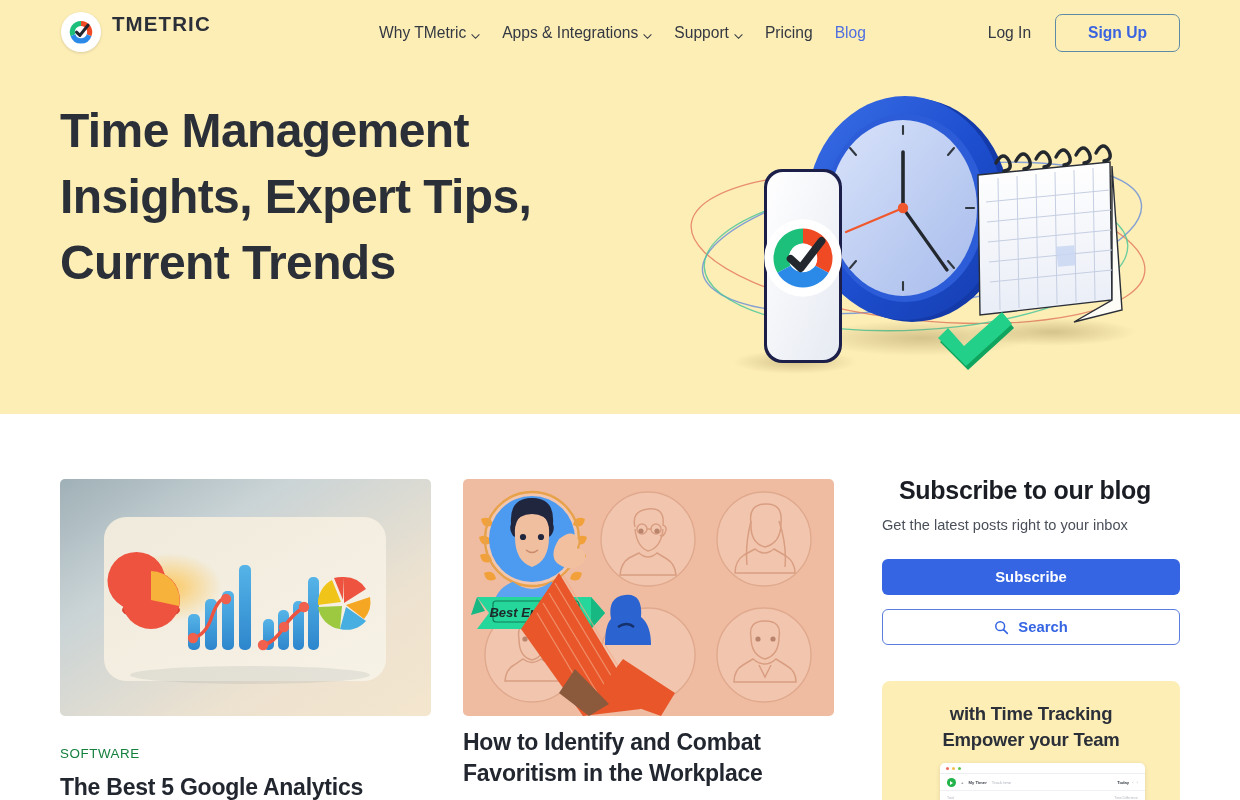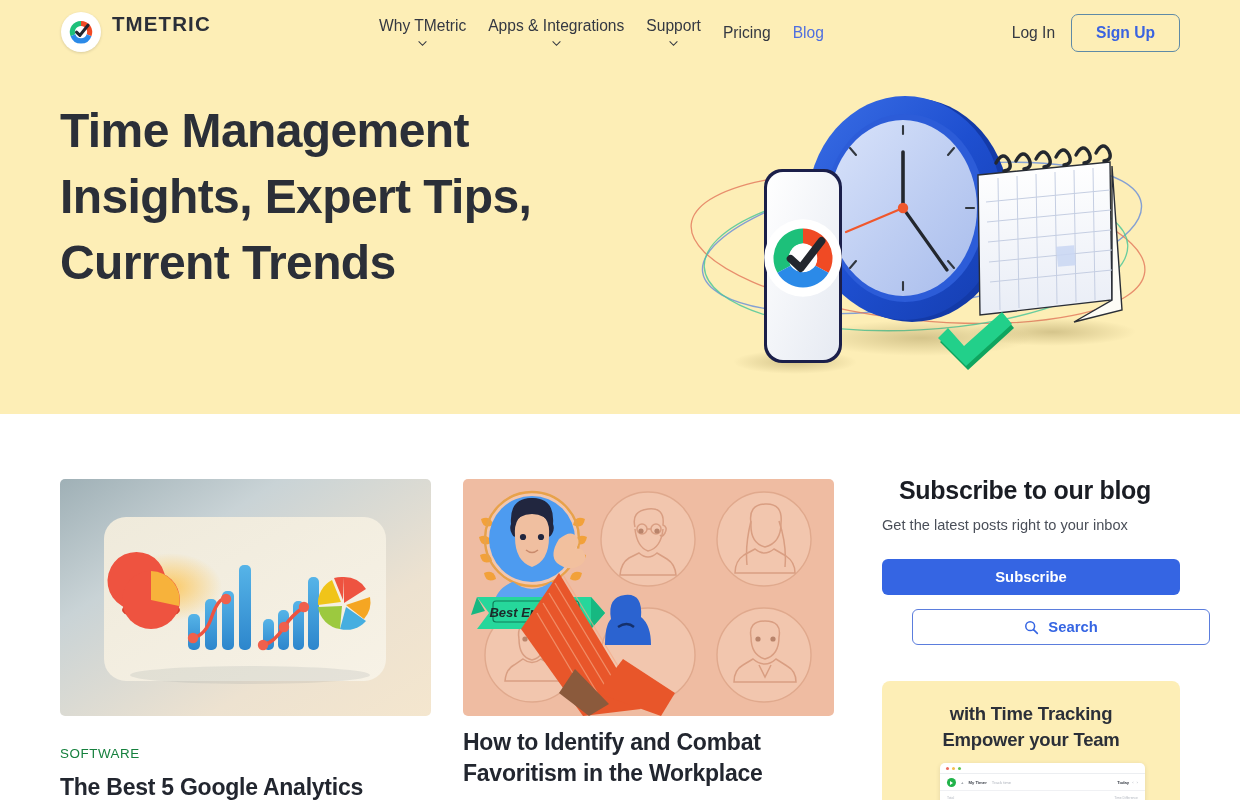--- a/index.html
+++ b/index.html
@@ -41,39 +41,39 @@
   .logo-text {
     font-size: 20.5px; font-weight: bold; letter-spacing: 1.1px;
     color: #2b2f38;
   }
   .nav {
     position: absolute; left: 379px; top: 0; height: 65px;
     display: flex; align-items: center; gap: 22px;
   }
   .nav a {
     font-size: 15.6px; color: #343842; text-decoration: none;
-    display: inline-flex; align-items: center; gap: 5px;
+    display: inline-flex; align-items: flex-end; gap: 5px;
     white-space: nowrap;
-    flex-direction: column;
   }
   .nav a.active { color: #4f6fe0; }
   .caret { display: inline-block; width: 9px; height: 9px; position: relative; top: -1px; }
   .caret svg { display: block; }
   .auth {
     position: absolute; right: 60px; top: 0; height: 65px;
     display: flex; align-items: center; gap: 16px;
   }
   .login-link {
     font-size: 15.6px; color: #343842; text-decoration: none; font-weight: 500;
   }
   .signup-btn {
     font-size: 15.6px; font-weight: 600; color: #3a63e0;
     border: 1.4px solid #5f8aa6; border-radius: 7px;
-    padding: 9px 24px; background: transparent; cursor: pointer;
+    padding: 9px 32px; background: transparent; cursor: pointer;
     font-family: "Liberation Sans", sans-serif;
+    margin-left: 8px;
   }
 
   
   .hero-title {
     position: absolute; left: 60px; top: 98px;
     width: 600px;
     font-size: 48px; line-height: 66px; font-weight: bold;
     letter-spacing: -0.6px; color: #2b2f38;
   }
   .hero-art {
@@ -126,21 +126,20 @@
     font-size: 14.8px; font-weight: 600; cursor: pointer;
     font-family: "Liberation Sans", sans-serif;
   }
   .search-btn {
     margin-top: 14px; width: 298px; height: 36px;
     background: #fff; color: #3565e3;
     border: 1.3px solid #5b7ddd; border-radius: 6px;
     font-size: 14.8px; font-weight: 600; cursor: pointer;
     display: flex; align-items: center; justify-content: center; gap: 9px;
     font-family: "Liberation Sans", sans-serif;
-    margin-left: 30px;
   }
   .promo {
     margin-top: 36px; width: 298px; height: 142px;
     background: #fdeeb6; border-radius: 8px;
     padding-top: 20px; overflow: hidden; position: relative;
   }
   .promo-title {
     text-align: center; font-size: 18.5px; font-weight: bold;
     line-height: 26px; color: #2b2f38; letter-spacing: -0.2px;
   }

